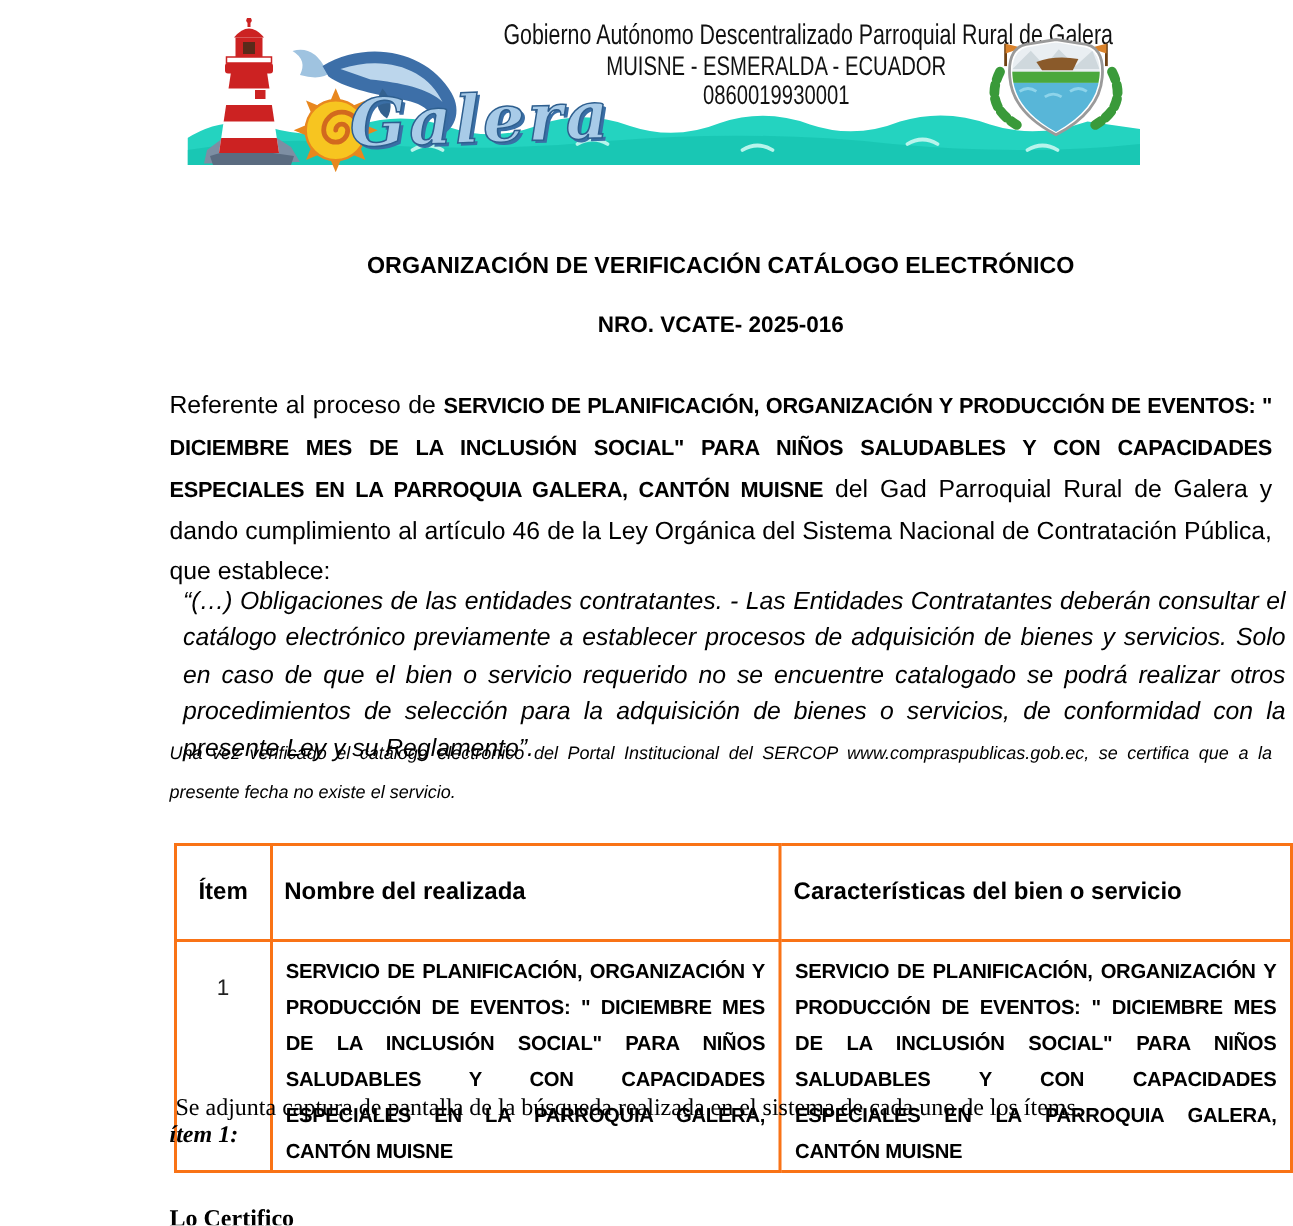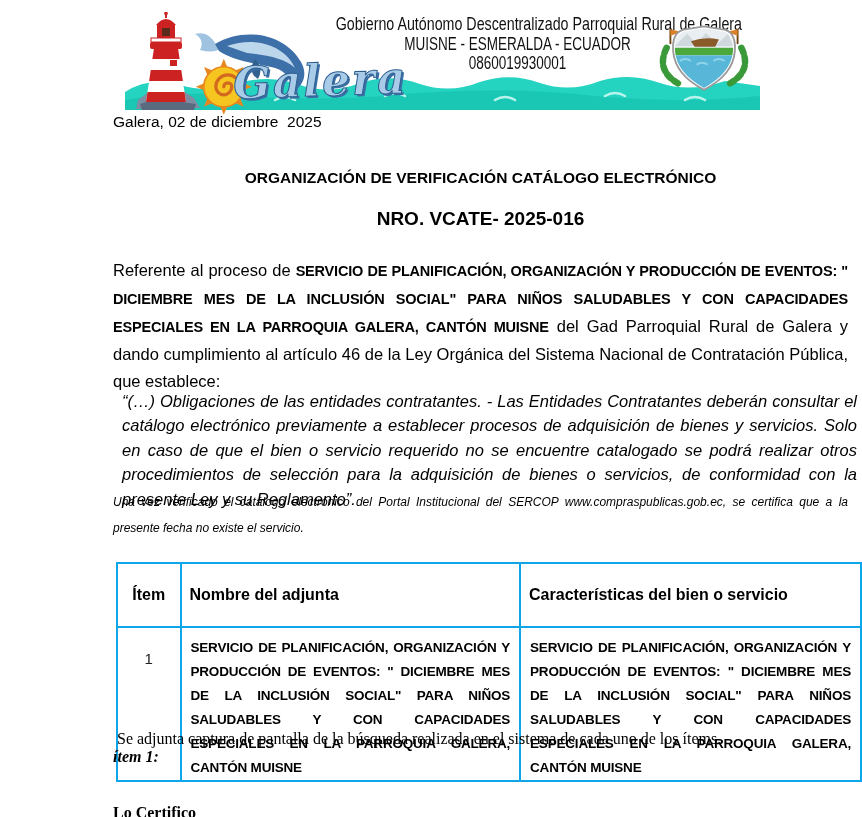--- a/index.html
+++ b/index.html
@@ -27,32 +27,32 @@
     display:block;transform:scaleX(.75);transform-origin:50% 50%;
     font-size:19px;font-weight:normal;color:#111;white-space:nowrap;
   }
   .org-line2{font-size:18px;margin-top:1px;}
   .org-line3{font-size:18px;margin-top:1px;}
   .shield{position:absolute;left:523px;top:14px;width:112px;height:78px;}
 
   
   .date{position:absolute;left:113px;top:113px;font-size:15.5px;white-space:pre-wrap;}
   .doc-title{position:absolute;left:113px;top:169px;width:735px;text-align:center;font-size:15.5px;font-weight:bold;}
-  .doc-subtitle{position:absolute;left:113px;top:208px;width:735px;text-align:center;font-size:19px;font-weight:bold;}
+  .doc-subtitle{position:absolute;left:113px;top:208px;width:735px;text-align:center;font-size:15px;font-weight:bold;}
 
   .para1{position:absolute;left:113px;top:240px;width:735px;font-size:16.5px;line-height:27px;text-align:justify;}
   .bold-condensed{font-weight:bold;font-size:14.5px;letter-spacing:-0.2px;}
 
   .quote{position:absolute;left:122px;top:372px;width:735px;font-size:16.5px;line-height:24.5px;font-style:italic;text-align:justify;}
 
   .sercop{position:absolute;left:113px;top:477px;width:735px;font-size:12px;line-height:26px;text-align:justify;font-style:italic;}
 
   
   .cert-table{position:absolute;left:116px;top:562px;border-collapse:collapse;table-layout:fixed;}
-  .cert-table th,.cert-table td{border:2px solid #0ea5e9;}
+  .cert-table th,.cert-table td{border:2px solid #f97316;}
   .cert-table th{height:62px;font-size:16px;font-weight:bold;text-align:left;padding:0 8px;vertical-align:middle;}
   .cert-table th.col-item{width:55px;text-align:center;padding:0 4px;}
   .cert-table th.col-nombre{width:337px;}
   .cert-table th.col-caract{width:338px;}
   .cert-table td{height:122px;vertical-align:top;}
   .cell-item{text-align:center;font-size:15px;color:#222;padding-top:22px;}
   .cell-service{
     font-weight:bold;font-size:13.5px;letter-spacing:-0.2px;line-height:24px;
     text-align:justify;padding:8px 9px 0 9px;
   }
@@ -147,36 +147,35 @@
         <rect x="27" y="7" width="66" height="24" fill="#e9eef2"></rect>
         <path d="M29,26 L42,13 L52,24 L62,12 L74,24 L86,13 L91,26 Z" fill="#cfd8dd"></path>
         <path d="M46,21 Q60,16 76,19 L72,27 L50,27 Z" fill="#8a5a2a"></path>
         <rect x="27" y="28" width="66" height="8" fill="#4aa83c"></rect>
         <rect x="27" y="36" width="66" height="37" fill="#58b6d8"></rect>
         <path d="M34,42 q6,-4 12,0 M52,46 q6,-4 12,0 M70,42 q6,-4 12,0" stroke="#8ed4ea" stroke-width="2" fill="none"></path>
       </g>
     </svg>
   </div>
 
-  <div class="date">Galera, 02 de diciembre  2025</div>
 
   <div class="doc-title">ORGANIZACIÓN DE VERIFICACIÓN CATÁLOGO ELECTRÓNICO</div>
   <div class="doc-subtitle">NRO. VCATE- 2025-016</div>
 
   <p class="para1"><span>Referente al proceso de </span><span class="bold-condensed">SERVICIO DE PLANIFICACIÓN, ORGANIZACIÓN Y PRODUCCIÓN DE EVENTOS: " DICIEMBRE MES DE LA INCLUSIÓN SOCIAL" PARA NIÑOS SALUDABLES Y CON CAPACIDADES ESPECIALES EN LA PARROQUIA GALERA, CANTÓN MUISNE</span><span> del Gad Parroquial Rural de Galera y dando cumplimiento al artículo 46 de la Ley Orgánica del Sistema Nacional de Contratación Pública, que establece:</span></p>
 
   <p class="quote">“(…) Obligaciones de las entidades contratantes. - Las Entidades Contratantes deberán consultar el catálogo electrónico previamente a establecer procesos de adquisición de bienes y servicios. Solo en caso de que el bien o servicio requerido no se encuentre catalogado se podrá realizar otros procedimientos de selección para la adquisición de bienes o servicios, de conformidad con la presente Ley y su Reglamento”.</p>
 
   <p class="sercop">Una vez verificado el catálogo electrónico del Portal Institucional del SERCOP www.compraspublicas.gob.ec, se certifica que a la presente fecha no existe el servicio.</p>
 
   <table class="cert-table">
     <thead>
       <tr>
         <th class="col-item">Ítem</th>
-        <th class="col-nombre">Nombre del adjunta</th>
+        <th class="col-nombre">Nombre del realizada</th>
         <th class="col-caract">Características del bien o servicio</th>
       </tr>
     </thead>
     <tbody>
       <tr>
         <td class="cell-item">1</td>
         <td class="cell-service">SERVICIO DE PLANIFICACIÓN, ORGANIZACIÓN Y PRODUCCIÓN DE EVENTOS: " DICIEMBRE MES DE LA INCLUSIÓN SOCIAL" PARA NIÑOS SALUDABLES Y CON CAPACIDADES ESPECIALES EN LA PARROQUIA GALERA, CANTÓN MUISNE</td>
         <td class="cell-service">SERVICIO DE PLANIFICACIÓN, ORGANIZACIÓN Y PRODUCCIÓN DE EVENTOS: " DICIEMBRE MES DE LA INCLUSIÓN SOCIAL" PARA NIÑOS SALUDABLES Y CON CAPACIDADES ESPECIALES EN LA PARROQUIA GALERA, CANTÓN MUISNE</td>
       </tr>
     </tbody>

